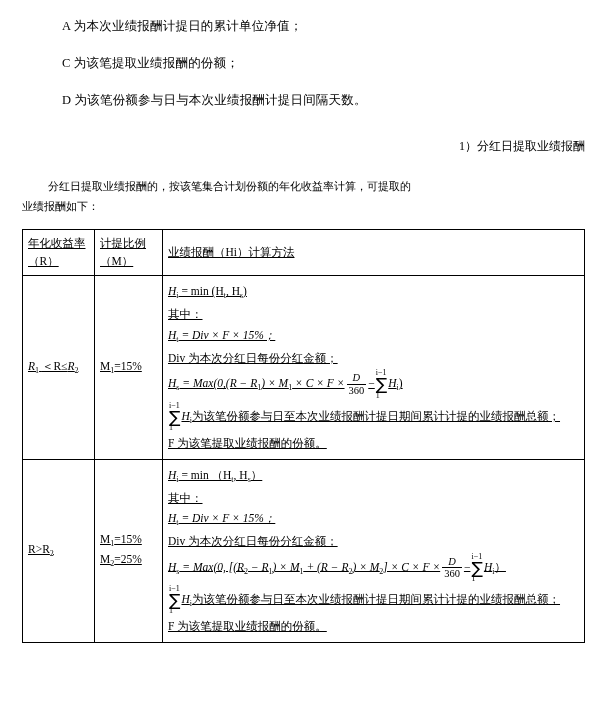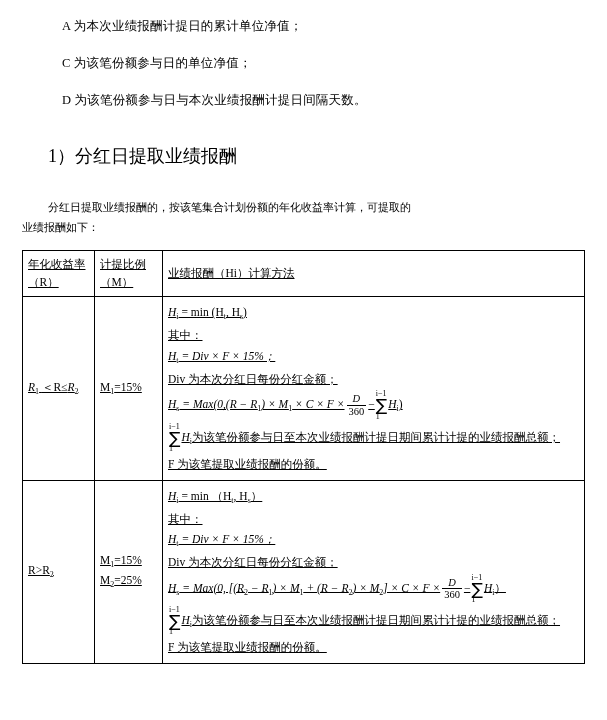--- a/index.html
+++ b/index.html
@@ -26,22 +26,23 @@
     margin: 0 0 0 0;
     padding: 9px 0 9px 0;
     line-height: 1.5;
     text-indent: 40px;
     font-size: 12.5px;
     letter-spacing: 0.2px;
   }
   .heading {
     padding: 7px 0 4px 0;
     text-indent: 26px;
-    font-size: 18px;
+    font-size: 12px;
     line-height: 1.5;
+    text-align: right;
   }
   .body-para {
     text-indent: 26px;
     padding: 6px 0 2px 0;
     line-height: 1.75;
     font-size: 11px;
   }
   .body-para .cont {
     display: block;
     text-indent: 0;
@@ -100,21 +101,21 @@
   .sigma .bot { display: block; font-size: 8px; }
   .txt-sm { font-size: 11.5px; }
   .r2row td { padding-top: 7px; padding-bottom: 7px; }
 </style>
 </head>
 <body>
 
 <div class="page">
 
   <p class="para">A 为本次业绩报酬计提日的累计单位净值；</p>
-  <p class="para">C 为该笔份额参与日的单位净值；</p>
+  <p class="para">C 为该笔提取业绩报酬的份额；</p>
   <p class="para">D 为该笔份额参与日与本次业绩报酬计提日间隔天数。</p>
 
   <p class="heading">1）分红日提取业绩报酬</p>
 
   <p class="body-para">
     <span>分红日提取业绩报酬的，按该笔集合计划份额的年化收益率计算，可提取的</span>
     <span class="cont">业绩报酬如下：</span>
   </p>
 
   <table class="fee">

